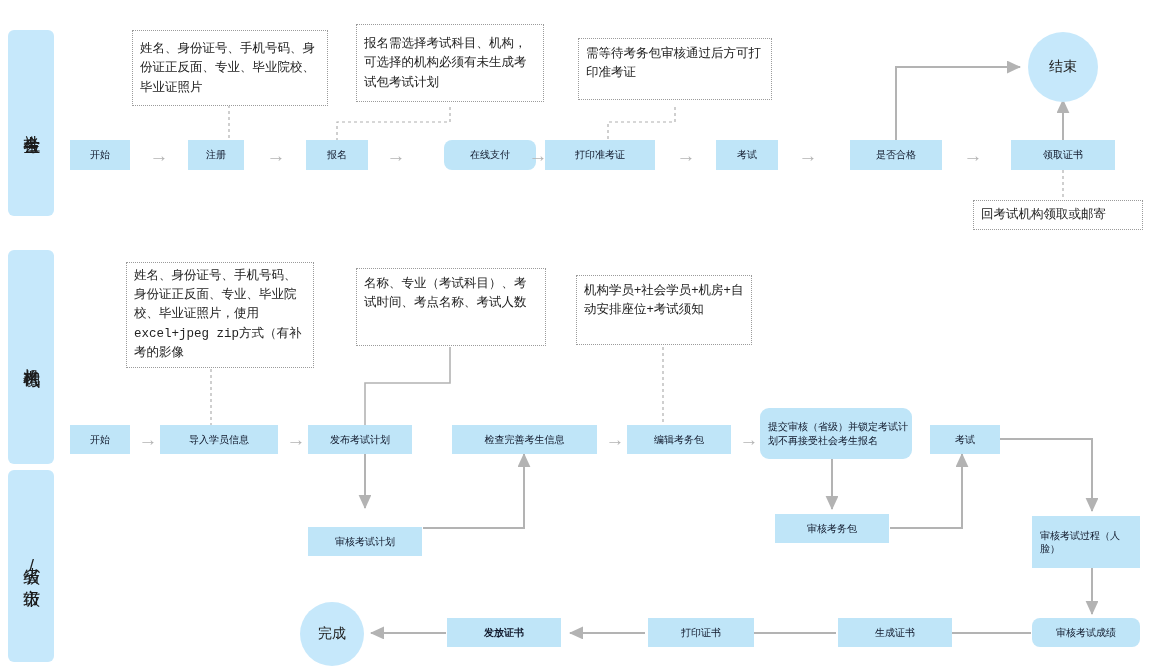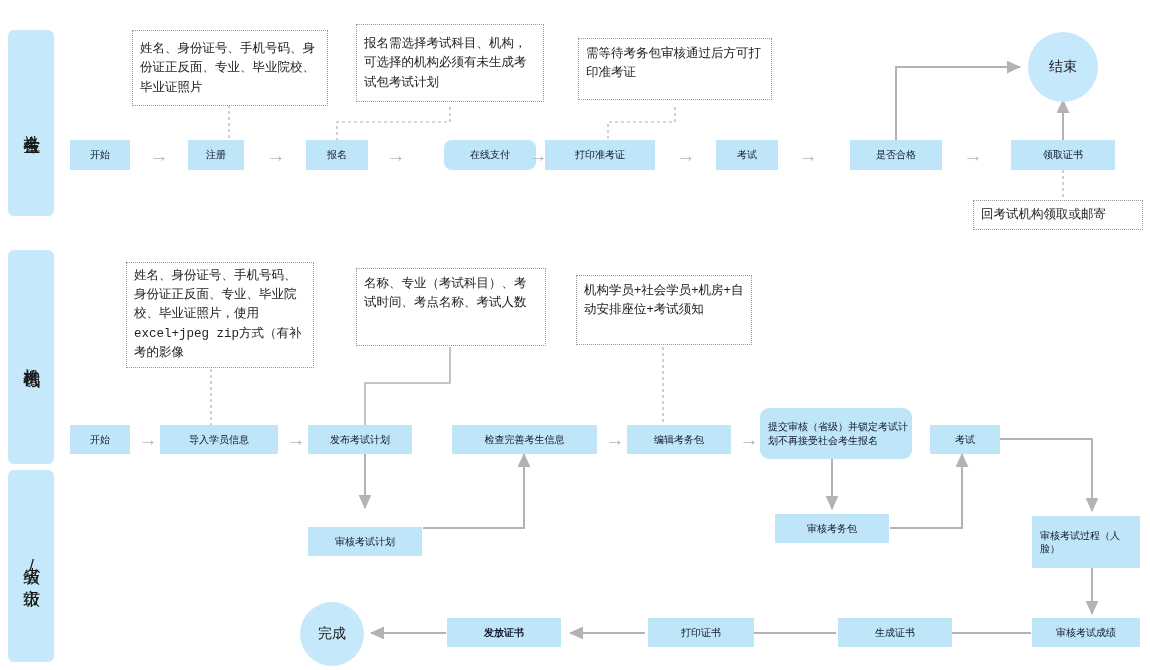--- a/index.html
+++ b/index.html
@@ -212,21 +212,21 @@
   <div class="node left" style="left:760px;top:408px;width:152px;height:51px;border-radius:9px;">提交审核（省级）并锁定考试计划不再接受社会考生报名</div>
 
   <div class="node" style="left:930px;top:425px;width:70px;height:29px;">考试</div>
 
   <div class="node" style="left:308px;top:514px;width:114px;height:29px;margin-top:13px;">审核考试计划</div>
 
   <div class="node" style="left:775px;top:514px;width:114px;height:29px;">审核考务包</div>
 
   <div class="node left" style="left:1032px;top:516px;width:108px;height:52px;">审核考试过程（人脸）</div>
 
-  <div class="node" style="left:1032px;top:618px;width:108px;height:29px;">审核考试成绩</div>
+  <div class="node" style="left:1032px;top:618px;width:108px;height:29px;border-radius:8px;">审核考试成绩</div>
 
   <div class="node" style="left:838px;top:618px;width:114px;height:29px;">生成证书</div>
 
   <div class="node" style="left:648px;top:618px;width:106px;height:29px;">打印证书</div>
 
   <div class="node bold" style="left:447px;top:618px;width:114px;height:29px;">发放证书</div>
 
   <div class="circle" style="left:300px;top:602px;width:64px;height:64px;">完成</div>
 
 </div>

